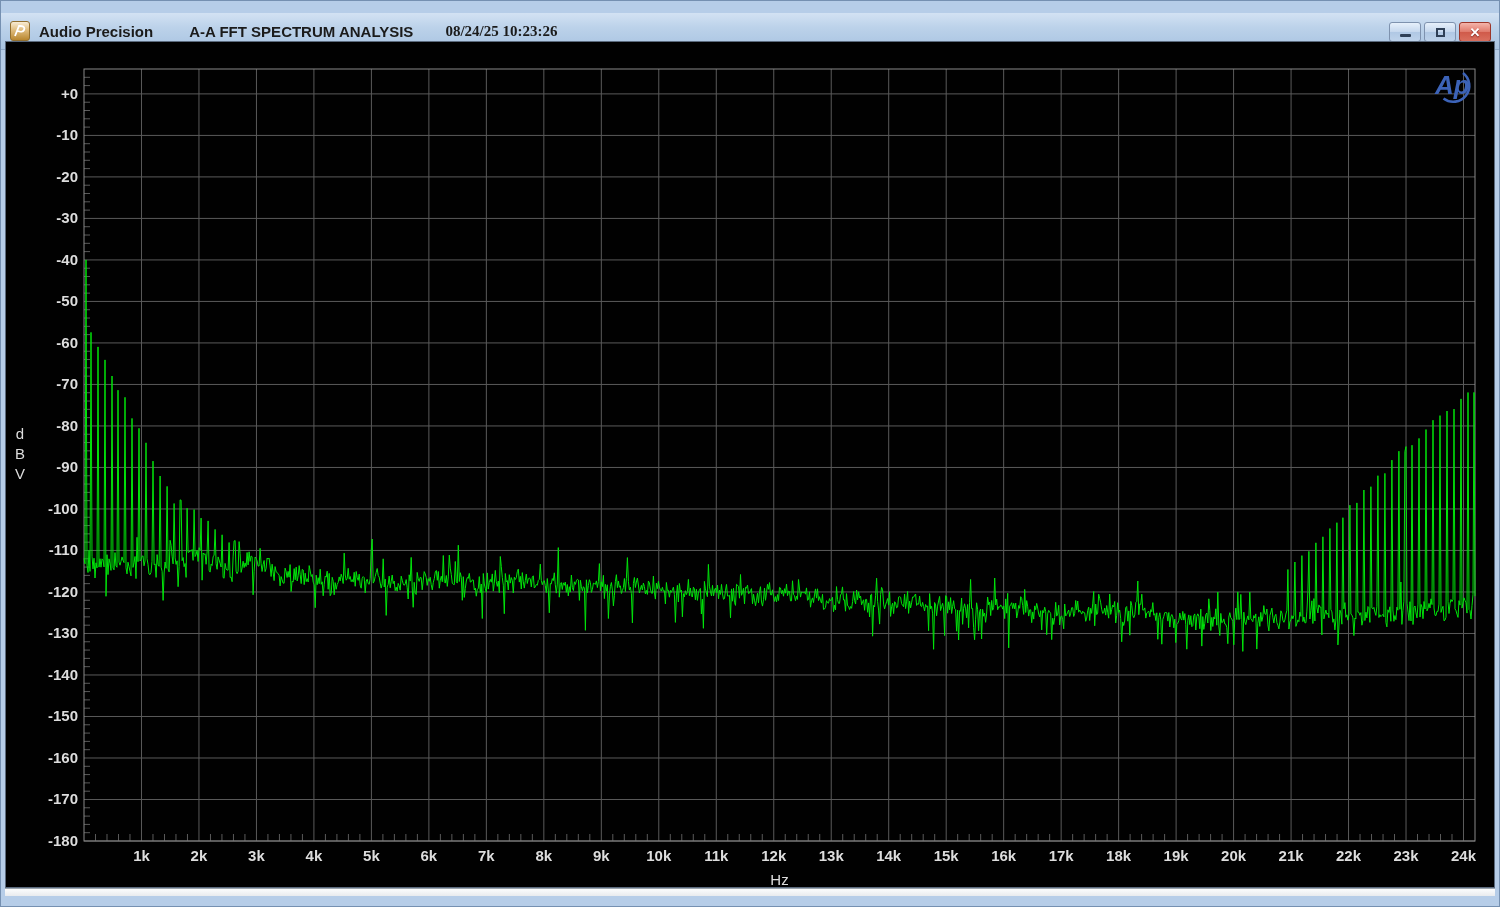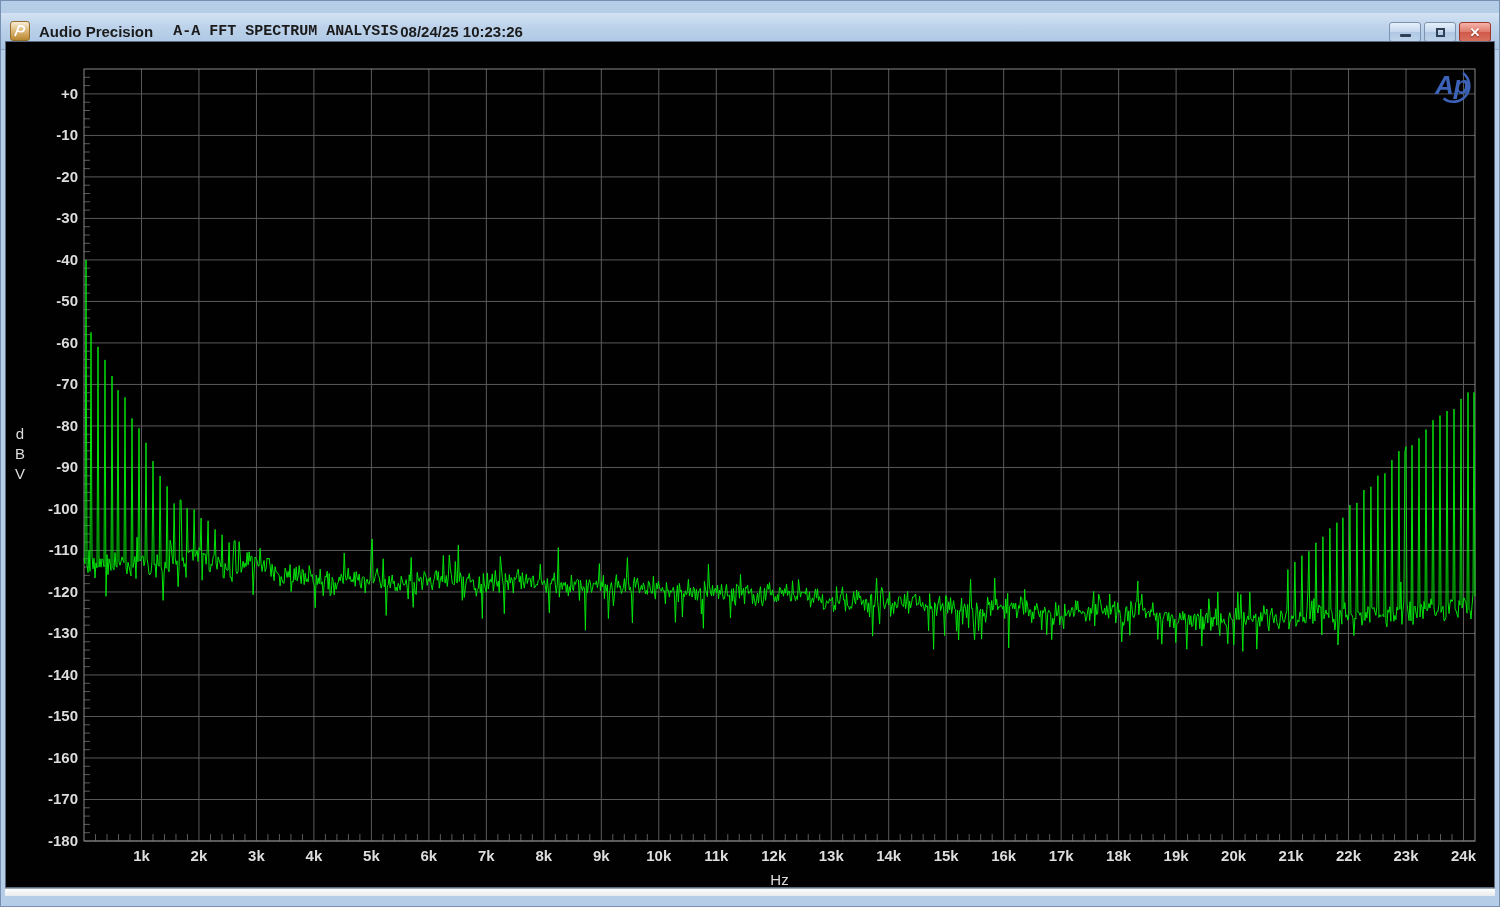--- a/index.html
+++ b/index.html
@@ -15,22 +15,22 @@
     display:flex;align-items:center;
   }
   .app-icon{
     width:20px;height:20px;margin-left:9px;border-radius:3px;
     background:linear-gradient(#f8ecd4 0%,#e0bd7e 45%,#b8862f 100%);
     border:1px solid #93702f;display:flex;align-items:center;justify-content:center;
     flex:0 0 auto;
   }
   .title-text{font-size:15px;font-weight:600;color:#1b1b1b;white-space:pre;}
   .t-app{margin-left:9px;}
-  .t-doc{margin-left:20px;font-family:Liberation Mono, monospace;}
-  .t-time{margin-left:2px;}
+  .t-doc{margin-left:36px;}
+  .t-time{margin-left:32px;font-family:Liberation Serif, serif;}
   .win-buttons{position:absolute;right:8px;top:9px;display:flex;gap:3px;}
   .win-btn{
     width:32px;height:20px;border-radius:3px;border:1px solid #7e92ae;
     background:linear-gradient(#e6f0fb 0%,#c6d8ee 48%,#b0c8e4 52%,#bdd2ea 100%);
     display:flex;align-items:center;justify-content:center;
     padding:0;cursor:pointer;
   }
   .win-btn.close{
     background:linear-gradient(#f4b4aa 0%,#e07b6c 48%,#d05a4a 52%,#d96f5e 100%);
     border-color:#9c362a;

